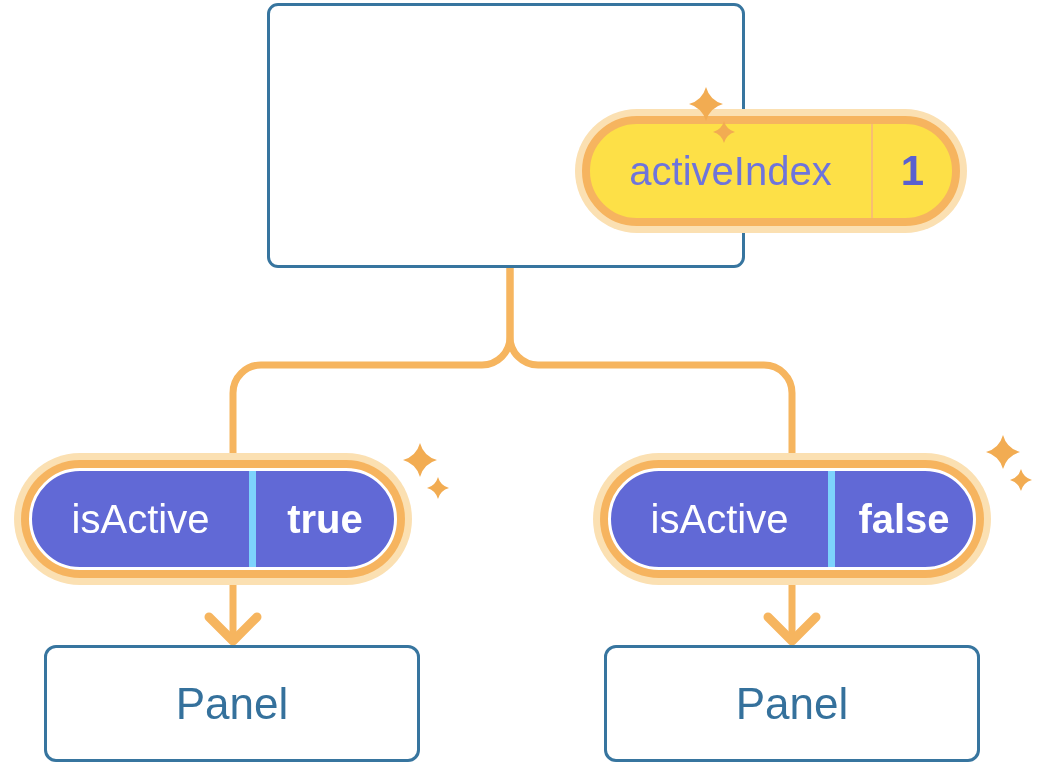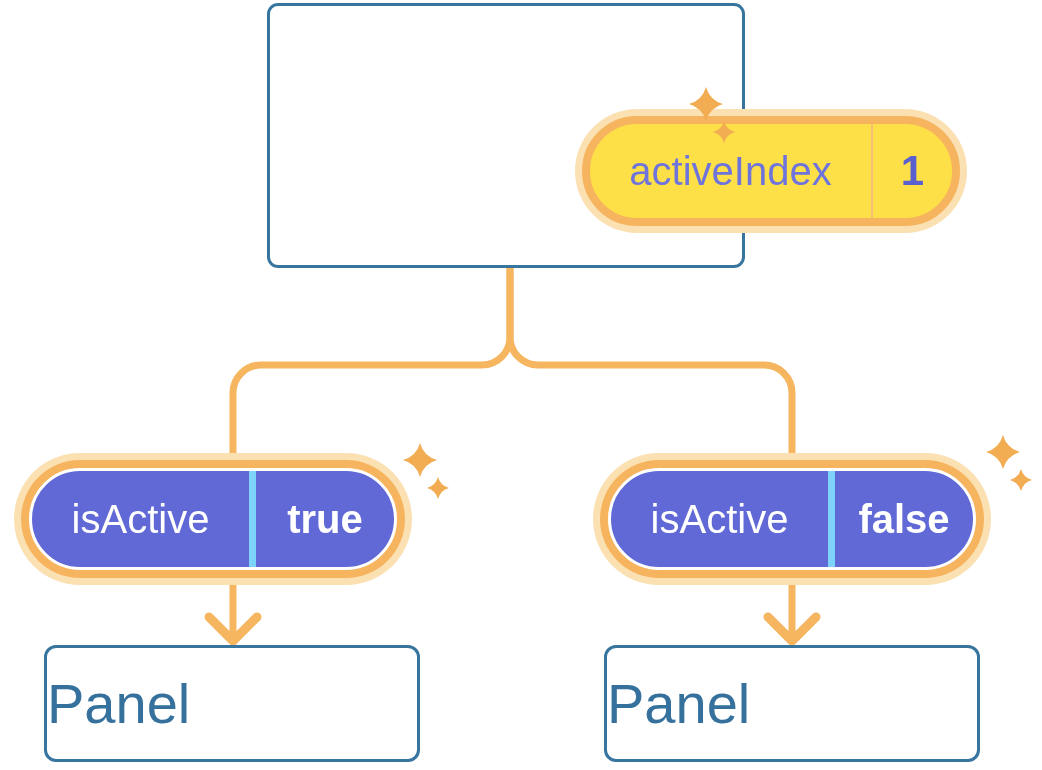--- a/index.html
+++ b/index.html
@@ -15,22 +15,22 @@
     position:absolute; background:#ffffff; box-sizing:border-box;
     border:3px solid #37759F; border-radius:11px;
   }
   .accordion-card { left:267px; top:3px; width:478px; height:265px; }
   .card-title {
     margin-top:27px; text-align:center;
     font-size:44px; font-weight:500; color:#35719C; letter-spacing:0.3px;
   }
 
   .panel-card {
-    border-radius:12px; display:flex; align-items:center; 
-    font-size:56px; font-weight:500; color:#35719C;
+    border-radius:12px; display:flex; align-items:center; justify-content:center;
+    font-size:44px; font-weight:500; color:#35719C;
   }
   .panel-left  { left:44px;  top:645px; width:376px; height:117px; }
   .panel-right { left:604px; top:645px; width:376px; height:117px; }
 
   .pill {
     position:absolute; box-sizing:border-box; display:flex; align-items:stretch;
     border-radius:999px;
   }
   .cell { display:flex; align-items:center; justify-content:center; }
 

